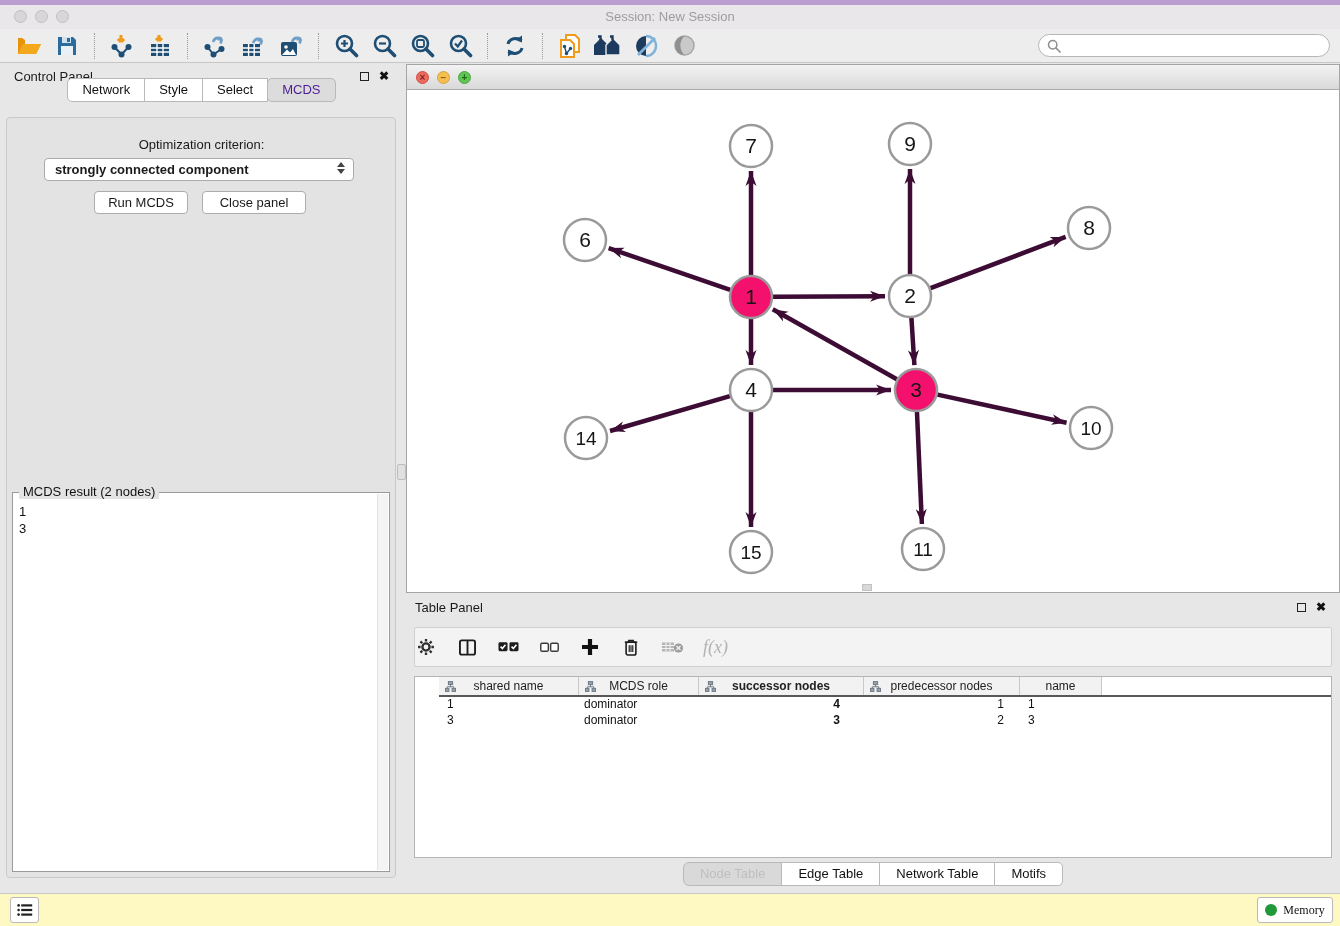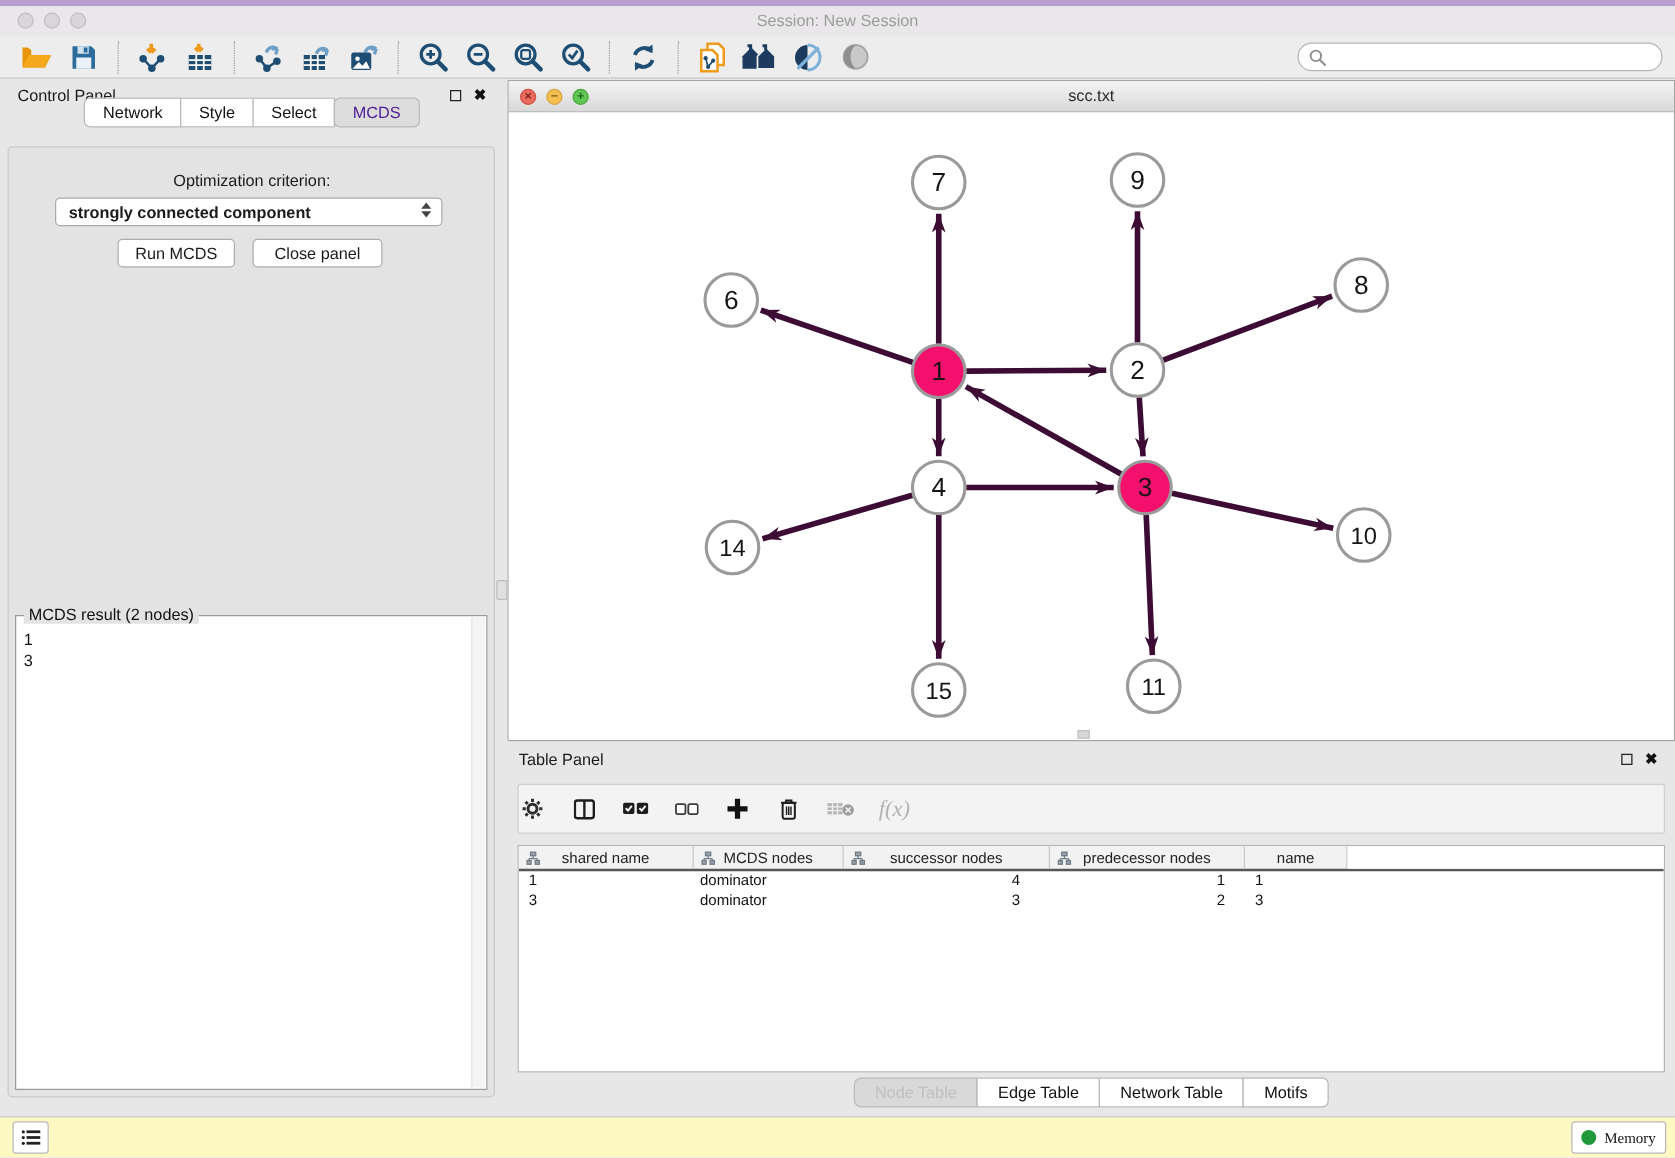--- a/index.html
+++ b/index.html
@@ -65,27 +65,27 @@
   .canvas-grip { position:absolute; left:455px; bottom:1px; width:10px; height:7px; background:#d8d8d8; border:1px solid #c2c2c2; }
 
   
   .table-panel { position:absolute; top:597px; left:406px; width:934px; bottom:33px; background:#e7e7e7; }
   .tp-head { position:absolute; top:3px; left:9px; font-size:13px; }
   .tp-ctrls { position:absolute; top:5px; right:14px; display:flex; gap:10px; align-items:center; }
   .tp-toolbar { position:absolute; top:30px; left:8px; right:8px; height:40px; background:#f3f3f3; border:1px solid #cfcfcf; border-radius:2px; display:flex; align-items:center; padding-left:0; gap:19px; }
   .tpbtn { display:flex; align-items:center; justify-content:center; min-width:22px; height:24px; cursor:default; }
   .fx { font-family:"Liberation Serif", serif; font-style:italic; font-size:18px; color:#b2b2b2; }
 
-  .table { position:absolute; top:79px; left:8px; right:8px; height:182px; background:#fff; border:1px solid #b5b5b5; overflow:hidden; }
+  .table { position:absolute; top:79px; left:8px; right:8px; height:182px; background:#fff; border:1px solid #b5b5b5; overflow:hidden;padding-left:24px; }
   .thead { display:flex; height:20px; background:#f2f2f2; border-bottom:2px solid #585858; }
   .th { position:relative; display:flex; align-items:center; justify-content:center; font-size:12px; color:#222; border-right:1px solid #c9c9c9; }
   .th .hier { position:absolute; left:6px; top:4px; }
   .th.noicon { justify-content:center; }
   .th-fill { flex:1; background:#fff; border:0; }
-  .c1{width:140px;} .c2{width:120px;} .c3{width:165px;} .c4{width:156px;} .c5{width:82px;}
+  .c1{width:140px;} .c2{width:120px;} .c3{width:165px;font-weight:bold;} .c4{width:156px;} .c5{width:82px;}
   .trow { display:flex; height:16px; font-size:12px; color:#111; }
   .td { overflow:hidden; white-space:nowrap; }
   .td.l { padding-left:8px; text-align:left; }
   .td.l2 { padding-left:5px; text-align:left; }
   .td.r { padding-right:24px; text-align:right; }
   .td.r2 { padding-right:16px; text-align:right; }
 
   .tbl-tabs { position:absolute; bottom:7px; left:0; right:0; justify-content:center; }
   .tbl-tabs .tab { padding:3px 16px 4px; }
   .tbl-tabs .tab.active { background:#d9d9d9; color:#bfbfbf; border-radius:6px 0 0 6px; }
@@ -282,21 +282,20 @@
 
   <div class="v-splitter-grip"></div>
 
   <section class="network-window">
     <div class="net-titlebar">
       <div class="net-traffic">
         <span class="ntl red">×</span>
         <span class="ntl yellow">−</span>
         <span class="ntl green">+</span>
       </div>
-      <div class="net-title">scc.txt</div>
     </div>
     <div class="canvas">
       <svg id="graph" width="934" height="503" viewBox="0 0 934 503">
           <defs>
             <marker id="arrow" viewBox="0 0 16 13" markerWidth="16" markerHeight="13" refX="15" refY="6.5" orient="auto" markerUnits="userSpaceOnUse">
               <path d="M0,1 L15,6.5 L0,12 L4.2,6.5 Z" fill="#3c0c34"></path>
             </marker>
           </defs>
           <line x1="344" y1="185" x2="344" y2="81" stroke="#3c0c34" stroke-width="4.5" marker-end="url(#arrow)"></line>
           <line x1="323.1924875913935" y1="199.85525176330984" x2="201.64490046432553" y2="158.11903208714793" stroke="#3c0c34" stroke-width="4.5" marker-end="url(#arrow)"></line>
@@ -438,21 +437,21 @@
         </div>
         <div class="th c2">
           <span class="hier">
               <svg width="11" height="11" viewBox="0 0 11 11">
                 <rect x="3.4" y="0.6" width="4.2" height="3" fill="#9aa3ab" stroke="#6e7a85"></rect>
                 <path d="M5.5,3.6 V5.8 M2.2,5.8 H8.8 M2.2,5.8 V7.4 M8.8,5.8 V7.4" stroke="#6e7a85" fill="none"></path>
                 <rect x="0.5" y="7.4" width="3.4" height="3" fill="#9aa3ab" stroke="#6e7a85"></rect>
                 <rect x="7.1" y="7.4" width="3.4" height="3" fill="#9aa3ab" stroke="#6e7a85"></rect>
               </svg>
             </span>
-          <span>MCDS nodes</span>
+          <span>MCDS role</span>
         </div>
         <div class="th c3">
           <span class="hier">
               <svg width="11" height="11" viewBox="0 0 11 11">
                 <rect x="3.4" y="0.6" width="4.2" height="3" fill="#9aa3ab" stroke="#6e7a85"></rect>
                 <path d="M5.5,3.6 V5.8 M2.2,5.8 H8.8 M2.2,5.8 V7.4 M8.8,5.8 V7.4" stroke="#6e7a85" fill="none"></path>
                 <rect x="0.5" y="7.4" width="3.4" height="3" fill="#9aa3ab" stroke="#6e7a85"></rect>
                 <rect x="7.1" y="7.4" width="3.4" height="3" fill="#9aa3ab" stroke="#6e7a85"></rect>
               </svg>
             </span>

